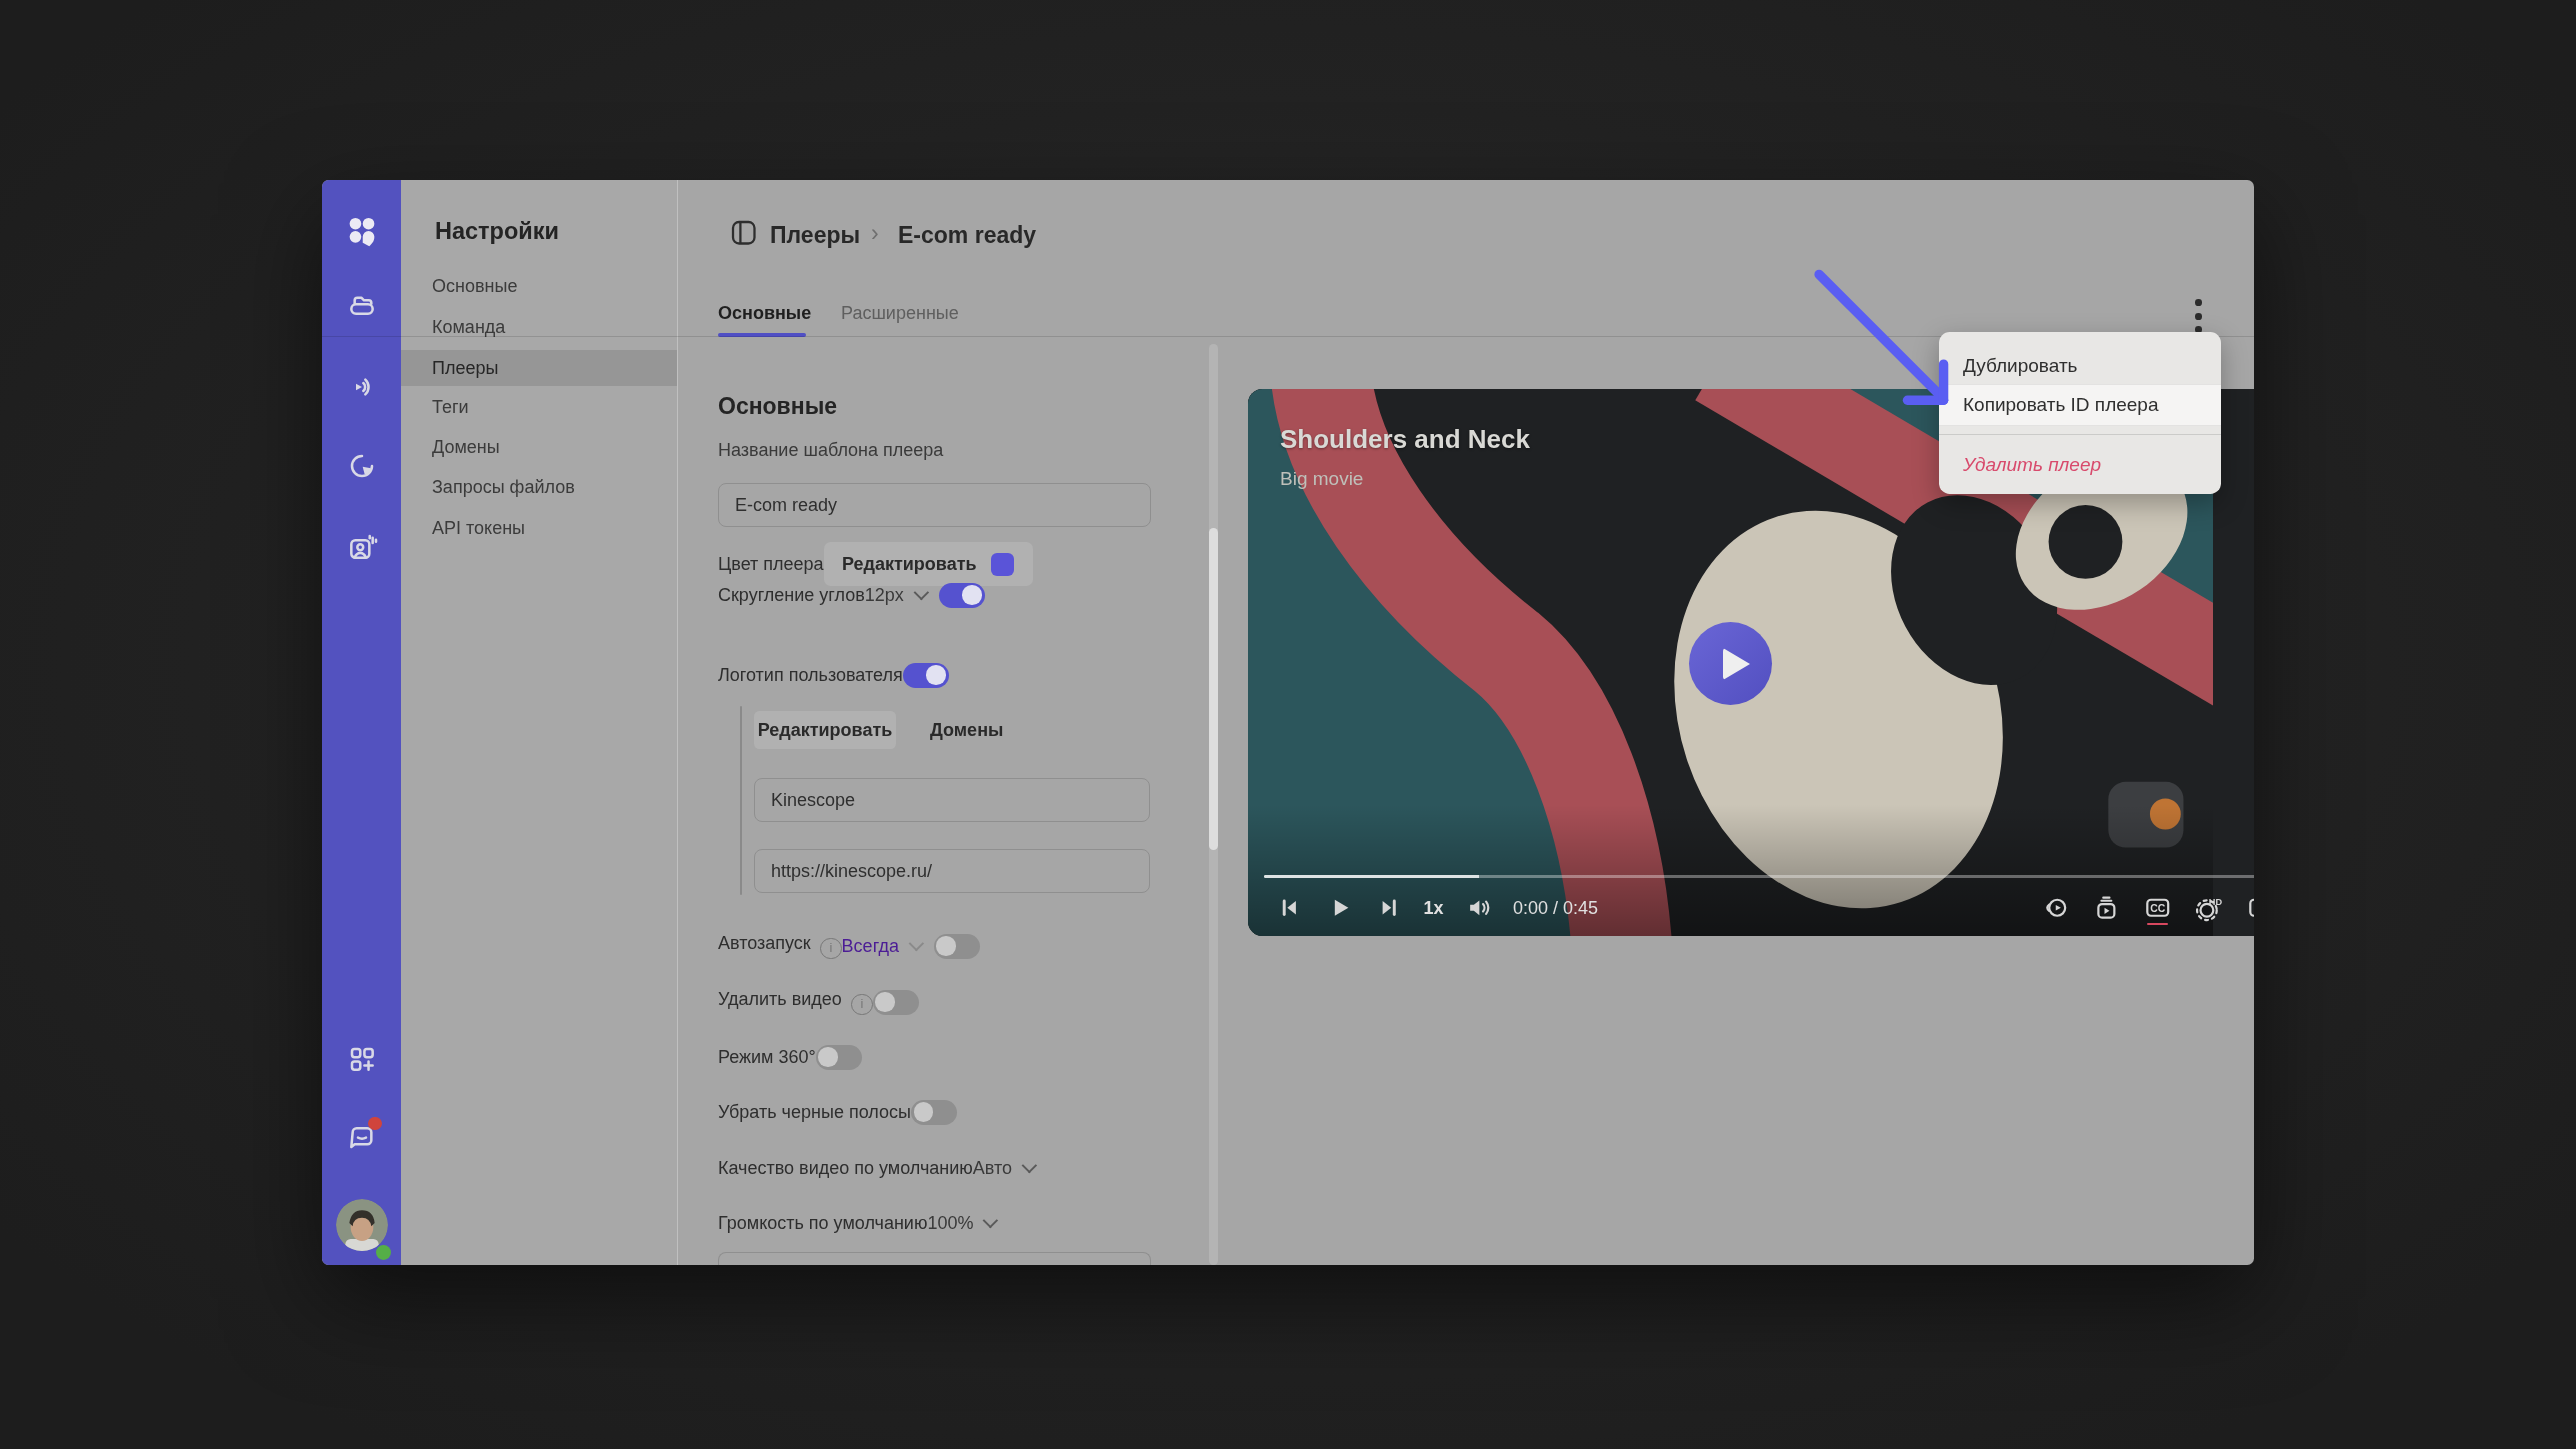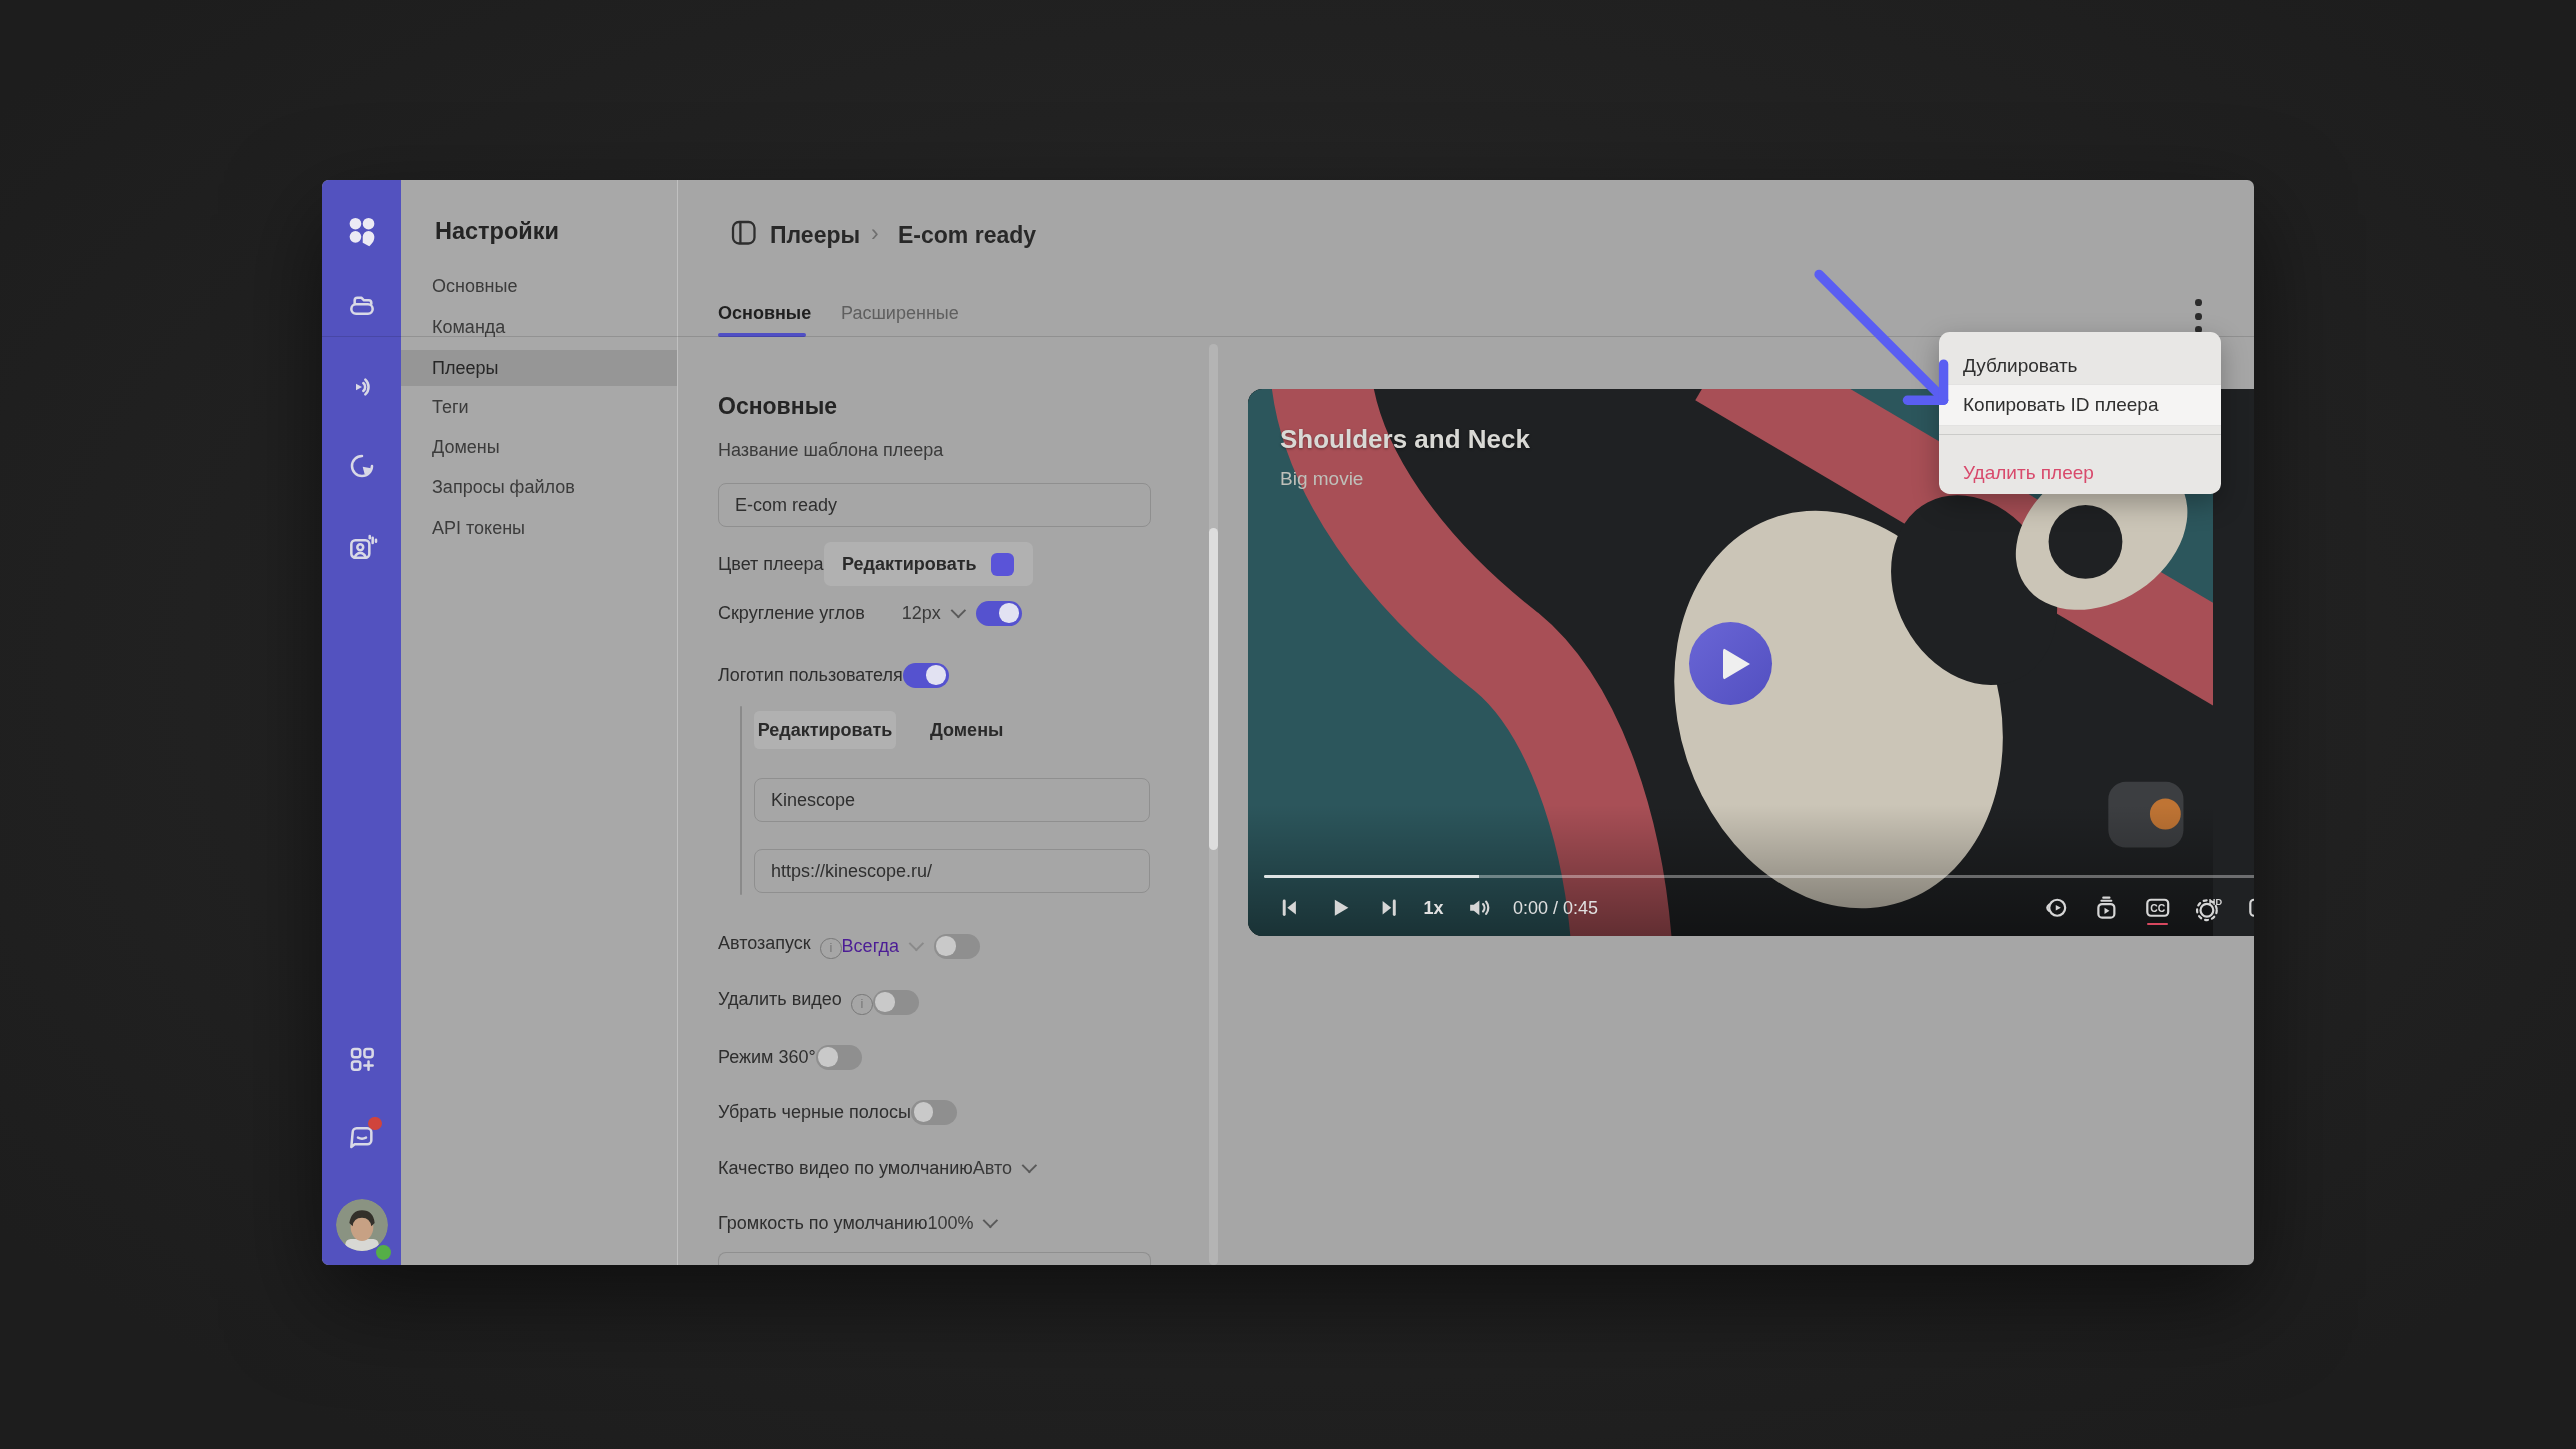--- a/index.html
+++ b/index.html
@@ -216,21 +216,21 @@
   </div>
 
   <div class="frow" style="top:362px;">
     <span class="flabel">Цвет плеера</span>
     <div class="btn-light" style="width:209px;height:44px;">
       <span>Редактировать</span>
       <span class="swatch"></span>
     </div>
   </div>
 
-  <div class="frow" style="top:411px;gap:37px;">
+  <div class="frow" style="top:393px;">
     <span class="flabel">Скругление углов</span>
     <span class="rctl">
       <span class="ddval">12px</span>
       <span class="chev"></span>
       <span class="toggle on">
           <span class="knob"></span>
         </span>
     </span>
   </div>
 
@@ -413,21 +413,21 @@
             <path d="M9 19.5 H6.5 a2 2 0 0 1 -2 -2 V15"></path>
           </svg>
       </span>
     </div>
   </div>
 
   <div class="ctx">
     <div class="ctx-item" style="top:14.8px;height:38px;">Дублировать</div>
     <div class="ctx-item hl" style="top:52px;height:42px;">Копировать ID плеера</div>
     <div class="ctx-sep"></div>
-    <div class="ctx-item danger" style="top:122px;height:38px;">Удалить плеер</div>
+    <div class="ctx-item danger" style="top:114px;height:38px;font-style:italic;">Удалить плеер</div>
   </div>
 
   <svg class="arrow-svg" width="154" height="154" viewBox="0 0 230 230">
     <g stroke="#5a5ef2" stroke-width="14" stroke-linecap="round" fill="none">
       <path d="M21 20 L201 200"></path>
       <path d="M153 208 L207 208"></path>
       <path d="M207 154 L207 208"></path>
     </g>
   </svg>
 

